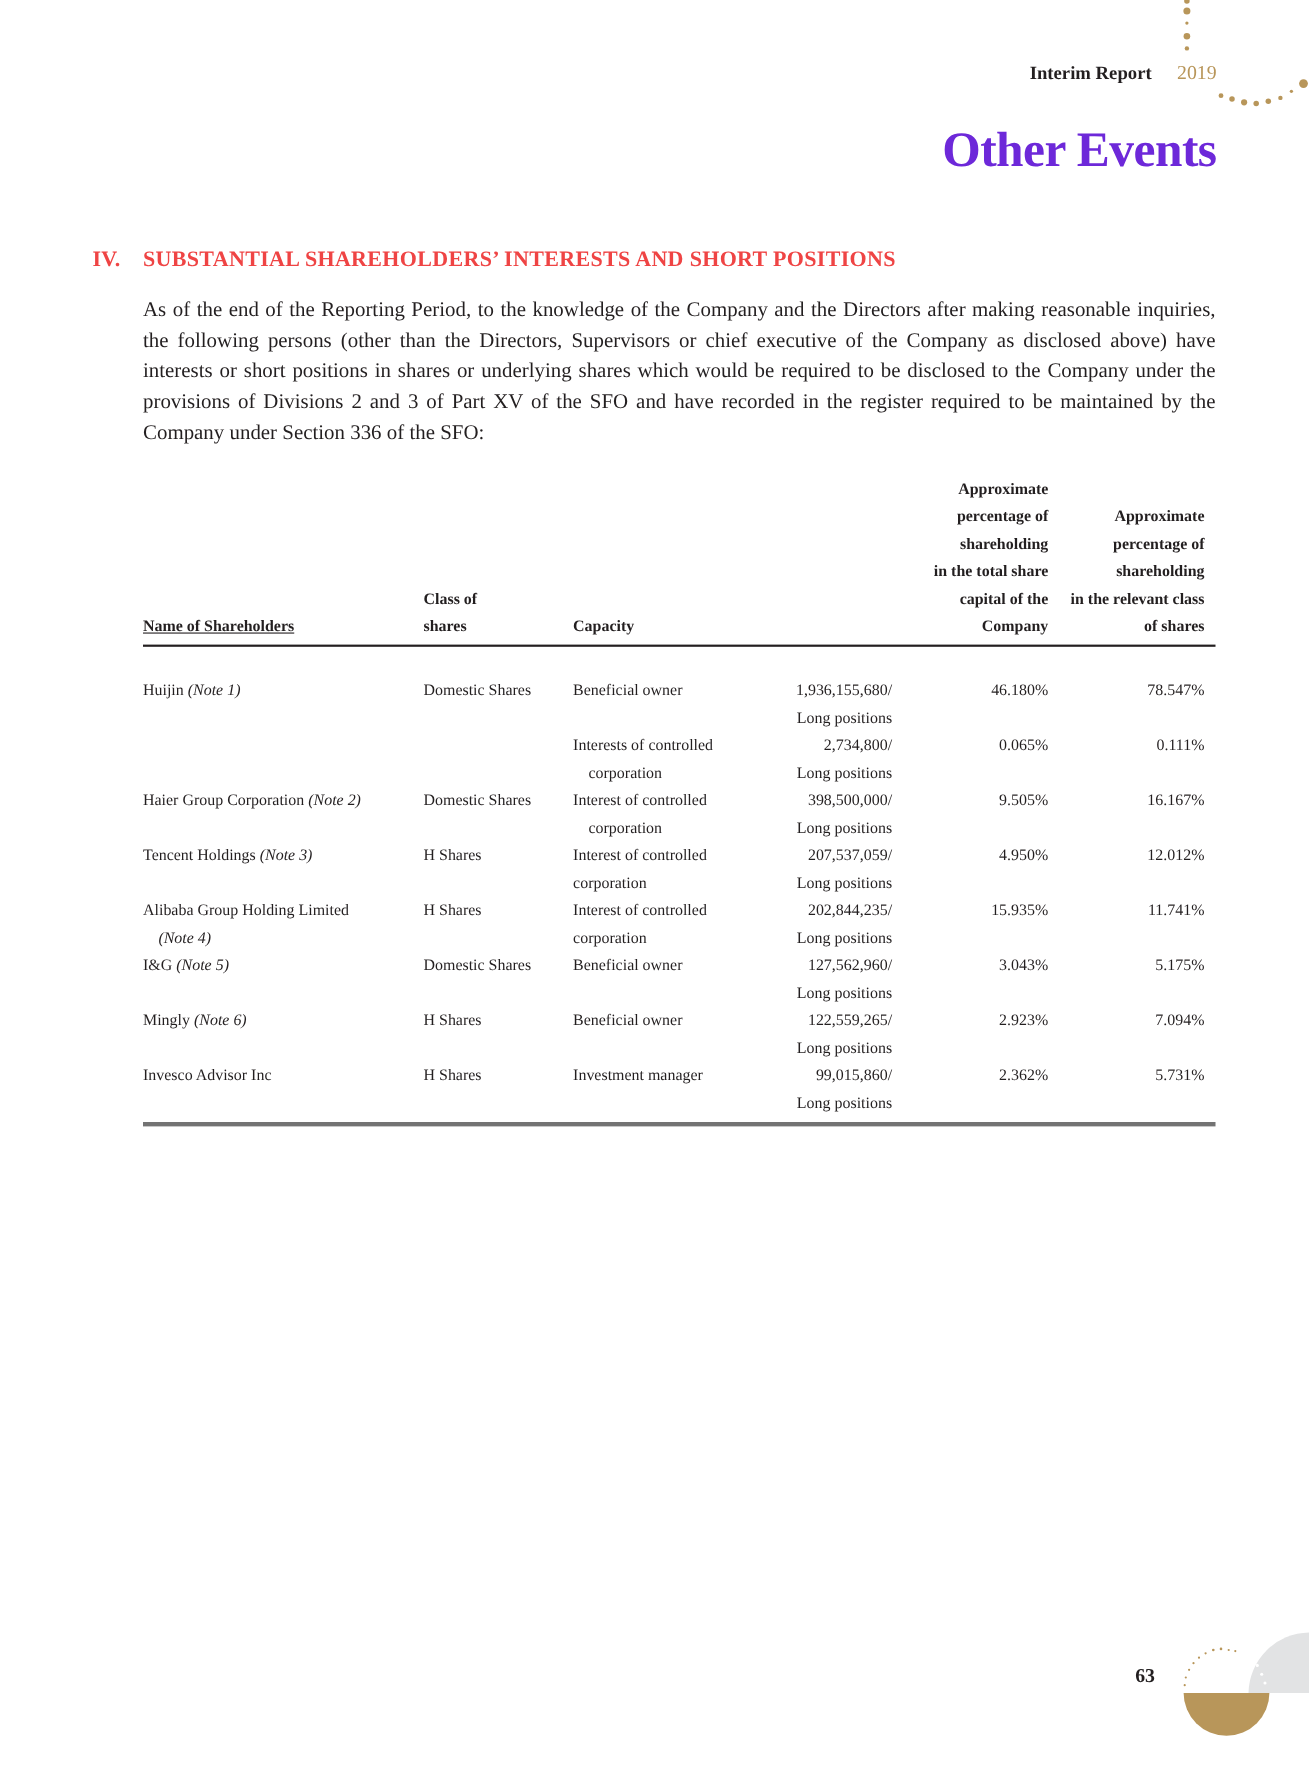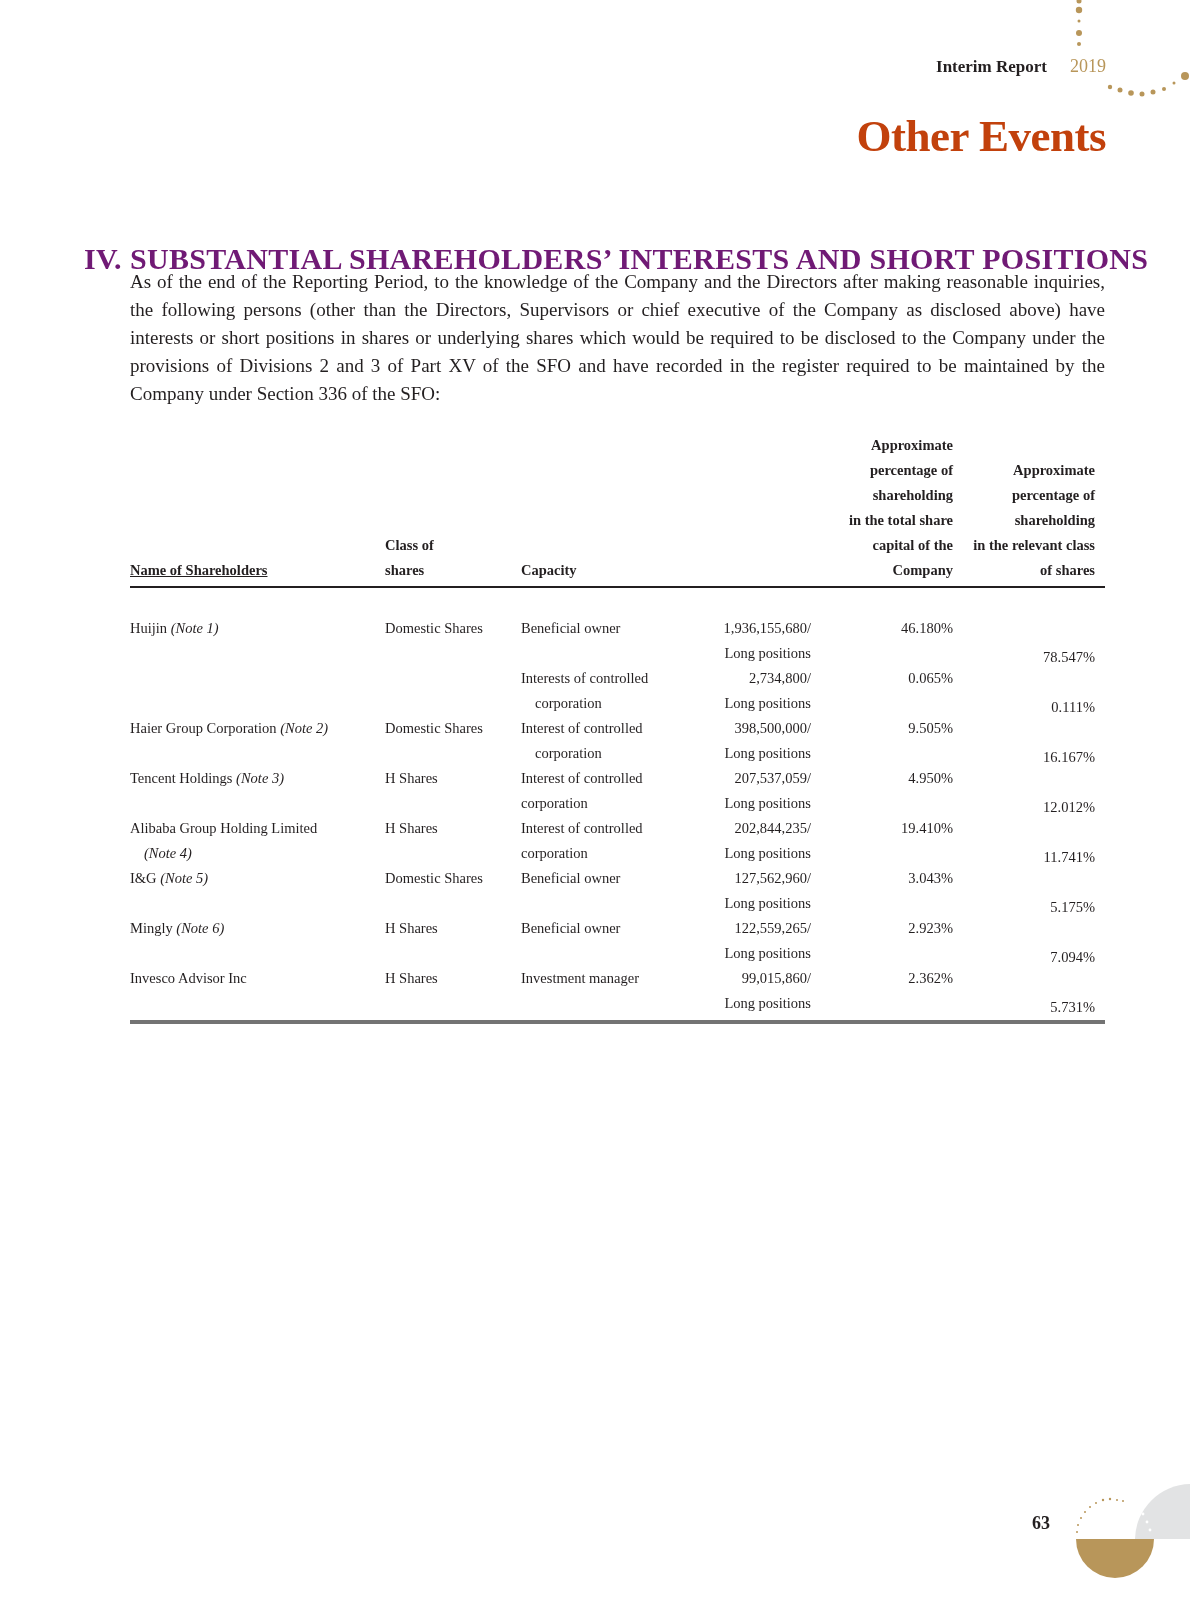--- a/index.html
+++ b/index.html
@@ -10,28 +10,28 @@
 
   
   .header-deco { position: absolute; left: 1060px; top: 0; width: 130px; height: 110px; }
   .report-title {
     position: absolute; right: 84px; top: 56px;
     font-size: 17px; font-weight: bold; white-space: nowrap;
   }
   .report-title .year { color: #b8965a; font-weight: normal; margin-left: 23px; font-size: 18px; }
   .page-title {
     position: absolute; right: 84px; top: 110px;
-    font-size: 45px; font-weight: bold; color: #c2410c; letter-spacing: -0.5px;
+    font-size: 45px; font-weight: bold; color: #6d28d9; letter-spacing: -0.5px;
     white-space: nowrap;
   }
 
   
   .section-heading {
-    position: absolute; left: 84px; top: 242px;
-    font-size: 30px; font-weight: bold; color: #701a75; letter-spacing: 0.3px;
+    position: absolute; left: 84px; top: 225px;
+    font-size: 20px; font-weight: bold; color: #ef4444; letter-spacing: 0.3px;
     white-space: nowrap;
   }
   .section-heading .num { display: inline-block; width: 46px; }
   .intro {
     position: absolute; left: 130px; top: 268px; width: 975px;
     font-size: 19px; line-height: 28px; text-align: justify;
   }
 
   
   .table {
@@ -50,21 +50,21 @@
   .th.c6 { right: 10px; text-align: right; }
 
   .tbody { position: relative; padding-top: 28px; border-bottom: 4px solid #737373; padding-bottom: 4px; }
   .row { position: relative; height: 50px; }
   .cell { position: absolute; top: 0; line-height: 25px; }
   .cell.c1 { left: 0; width: 250px; }
   .cell.c2 { left: 255px; }
   .cell.c3 { left: 391px; width: 150px; }
   .cell.c4 { right: 294px; text-align: right; }
   .cell.c5 { right: 152px; text-align: center; }
-  .cell.c6 { right: 10px; text-align: right; margin-top: 29px; }
+  .cell.c6 { right: 10px; text-align: right; }
   .note { font-style: italic; }
   .indent2 { padding-left: 14px; }
   .sub { display: block; }
 
   
   .page-number {
     position: absolute; left: 1032px; top: 1513px; font-size: 18px; font-weight: bold;
   }
   .footer-deco { position: absolute; left: 1060px; top: 1470px; width: 130px; height: 145px; }
 </style>
@@ -187,21 +187,21 @@
         <div class="cell c1"><span>Alibaba Group Holding Limited</span><span class="note indent2" style="display: block;">(Note 4)</span></div>
         <div class="cell c2"><span>H Shares</span></div>
         <div class="cell c3">
           <span class="sub">Interest of controlled</span>
           <span class="sub">corporation</span>
         </div>
         <div class="cell c4">
           <span class="sub">202,844,235/</span>
           <span class="sub">Long positions</span>
         </div>
-        <div class="cell c5"><span>19.410%</span></div>
+        <div class="cell c5"><span>15.935%</span></div>
         <div class="cell c6"><span>11.741%</span></div>
       </div>
       <div class="row">
         <div class="cell c1"><span>I&amp;G</span> <span class="note">(Note 5)</span></div>
         <div class="cell c2"><span>Domestic Shares</span></div>
         <div class="cell c3">
           <span class="sub">Beneficial owner</span>
         </div>
         <div class="cell c4">
           <span class="sub">127,562,960/</span>

